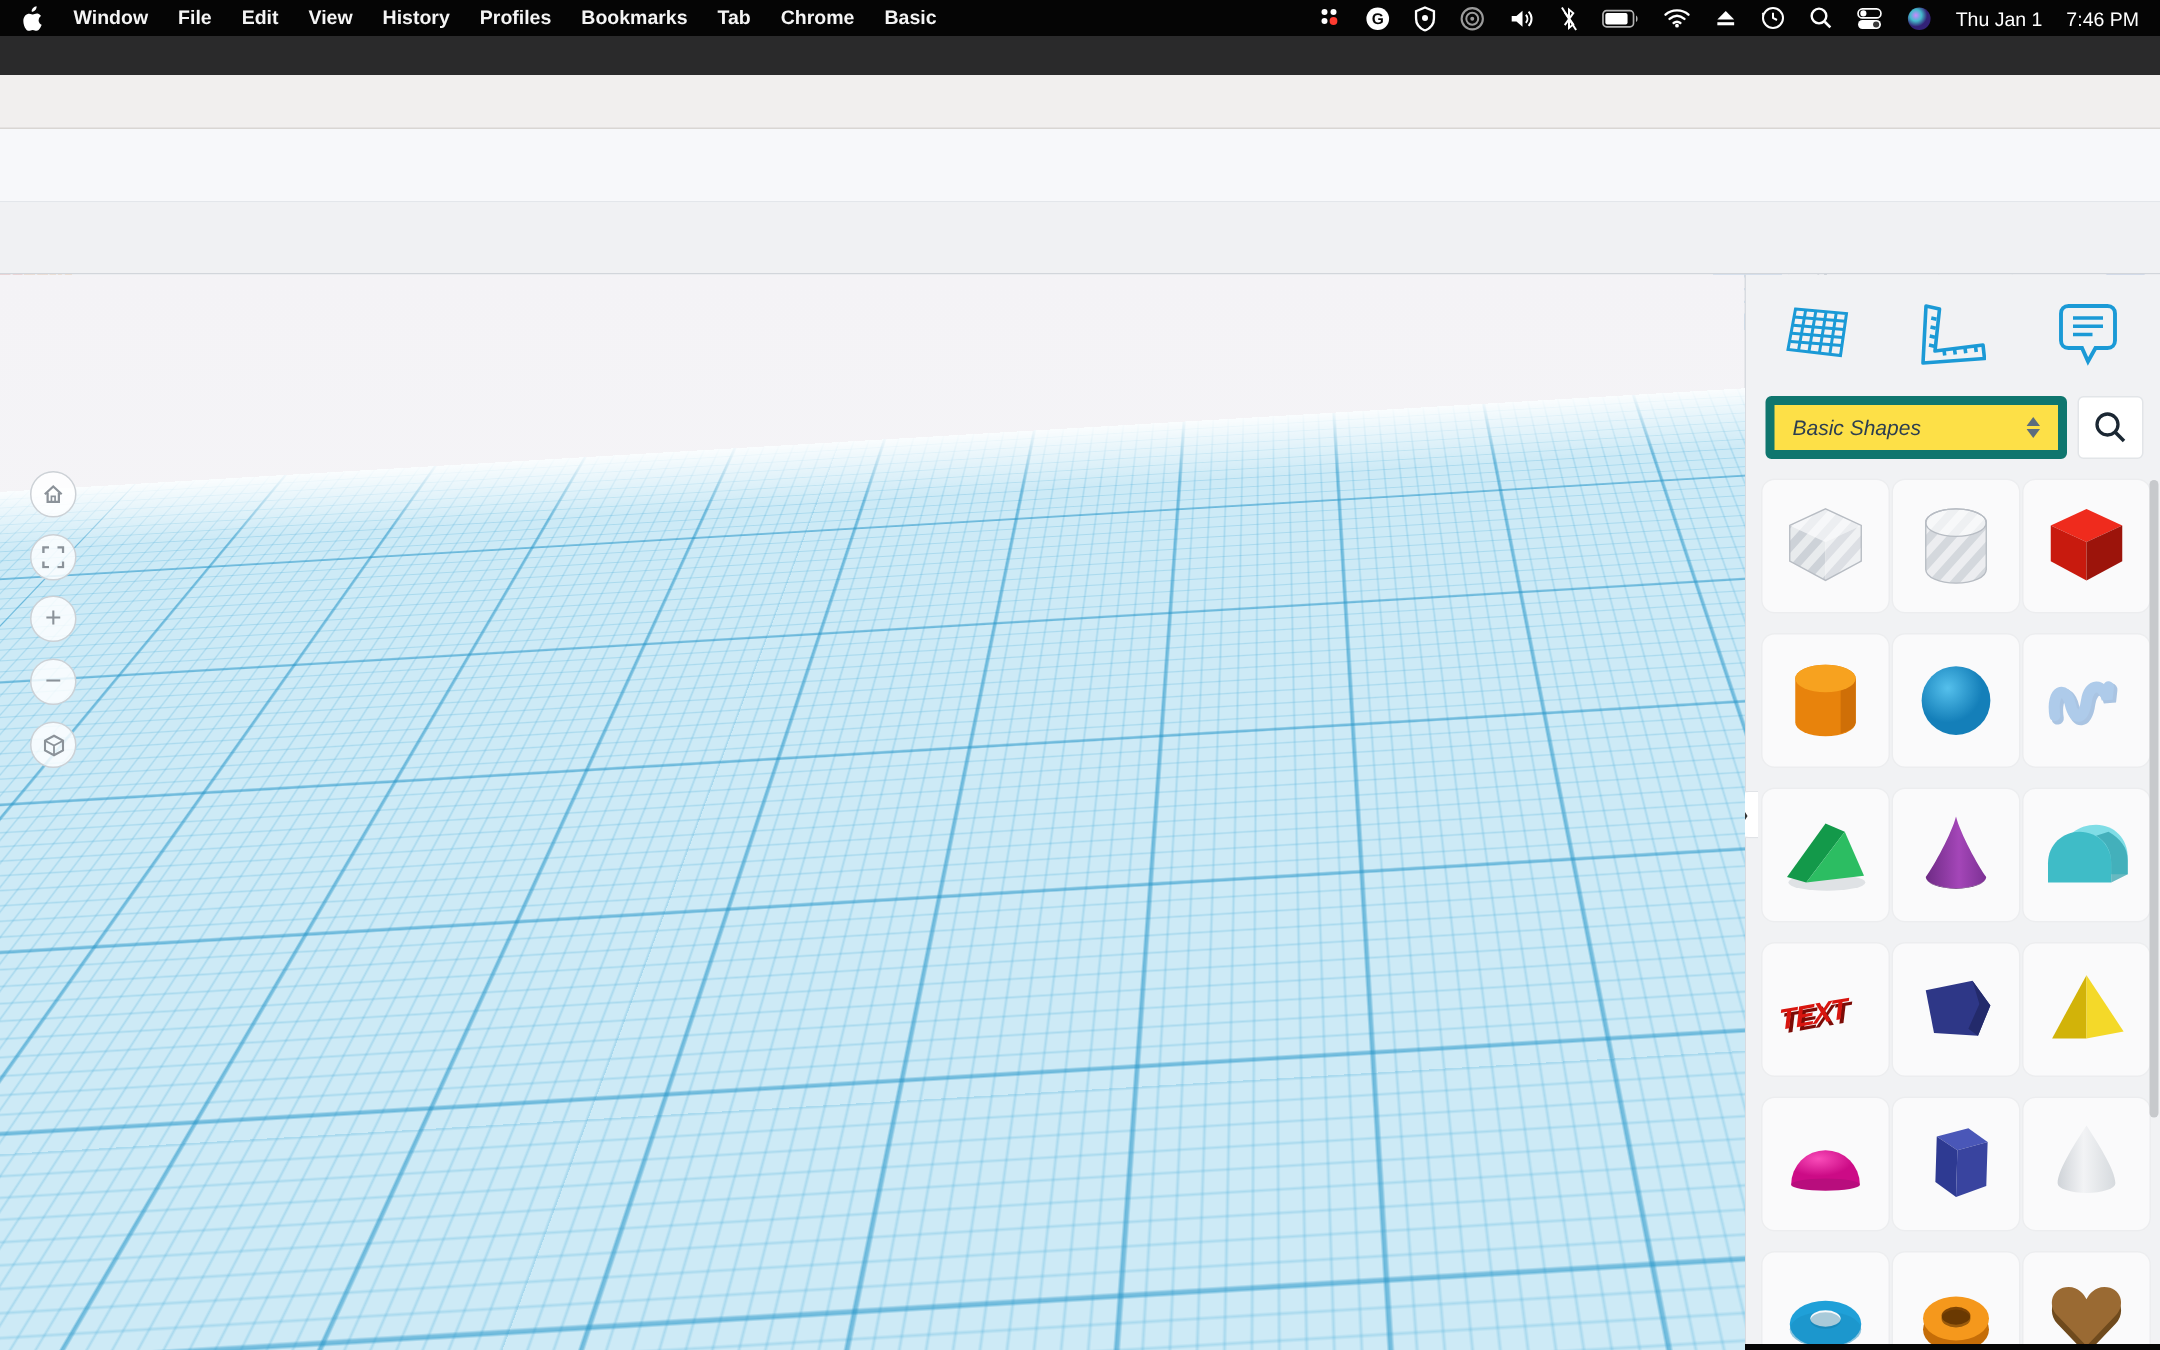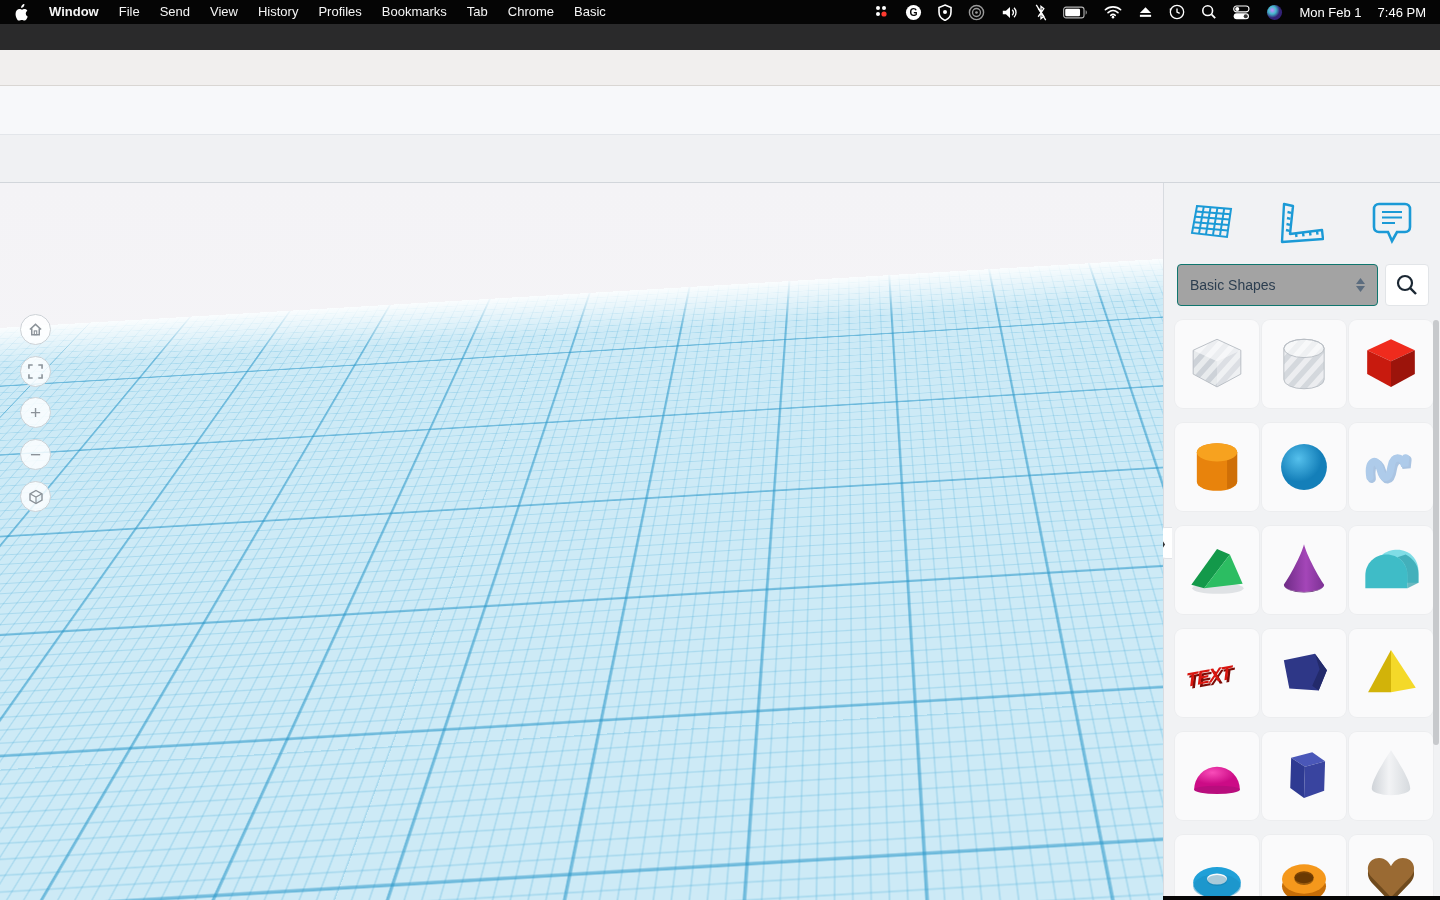--- a/index.html
+++ b/index.html
@@ -4,21 +4,21 @@
 <style>
   * { margin:0; padding:0; box-sizing:border-box; }
   html,body { width:1440px; height:900px; overflow:hidden; background:#fff;
     font-family:"Liberation Sans","DejaVu Sans",sans-serif; }
   .abs { position:absolute; }
 
   
   #menubar { position:absolute; left:0; top:0; width:1440px; height:24px; background:#050505;
     display:flex; align-items:center; color:#fff; font-size:13px; z-index:50; }
   #menubar .apple { margin:0 10px 0 14px; display:flex; align-items:center; }
-  #menubar .mitem { padding:0 10px; height:24px; line-height:24px; color:#f5f5f5; }
+  #menubar .mitem { padding:0 10px; height:24px; line-height:24px; color:#f5f5f5;font-weight:bold; }
   #menubar .mitem.bold { font-weight:700; }
   #status { margin-left:auto; display:flex; align-items:center; gap:16px; padding-right:14px; }
   #status .sicon { display:flex; align-items:center; }
   #status .dt { font-size:13px; color:#fff; }
 
   
   #winbar { position:absolute; left:0; top:24px; width:1440px; height:26px; background:#2a2a2b; }
   .tl { position:absolute; top:31px; width:13px; height:13px; border-radius:50%; }
 
   
@@ -76,23 +76,23 @@
   #worm-svg { position:absolute; left:48px; top:452px; }
   #panel-collapse { position:absolute; left:1150px; top:527px; width:22px; height:32px; background:#fff;
     border:1px solid #e0e3e7; border-right:none; border-radius:16px 0 0 16px; display:flex;
     align-items:center; justify-content:center; font-size:13px; color:#333; z-index:5; }
 
   
   #sidepanel { position:absolute; left:1163px; top:183px; width:277px; height:717px; background:#f1f2f4;
     border-left:1px solid #d8dbe0; overflow:hidden; }
   .panel-top-btn { position:absolute; top:12px; width:56px; height:56px; display:flex;
     align-items:center; justify-content:center; }
-  #cat-select { position:absolute; left:13px; top:81px; width:201px; height:42px; background:#a3a3a3;
-    border:1px solid #0f766e; border-radius:4px; display:flex; align-items:center;
-    padding:0 12px; font-size:14px; color:#2c3e50; }
+  #cat-select { position:absolute; left:13px; top:81px; width:201px; height:42px; background:#fde047;
+    border:6px solid #0f766e; border-radius:4px; display:flex; align-items:center;
+    padding:0 12px; font-size:14px; color:#2c3e50;font-style:italic; }
   #cat-select .sorticon { margin-left:auto; display:flex; flex-direction:column; gap:2px; }
   #search-btn { position:absolute; left:221px; top:81px; width:44px; height:42px; background:#fff;
     border:1px solid #e2e5e8; border-radius:4px; display:flex; align-items:center; justify-content:center; }
   #shape-grid { position:absolute; left:11px; top:137px; width:259px; }
   .shape-cell { position:absolute; width:84px; height:88px; background:#fafafb; border-radius:8px;
     box-shadow:0 0 0 1px rgba(0,0,0,0.02); display:flex; align-items:center; justify-content:center; }
   #panel-scrollbar { position:absolute; left:269px; top:137px; width:6px; height:425px;
     background:#c7c9cc; border-radius:3px; }
 </style>
 </head>
@@ -100,21 +100,21 @@
 
 <div id="menubar">
   <span class="apple">
     <svg width="15" height="17" viewBox="0 0 17 20">
       <path fill="#fff" d="M8.3,4.6c0.8,0,1.9-0.6,2.6-1.4c0.6-0.7,1-1.7,1-2.7c0-0.1,0-0.3,0-0.4c-1,0-2.1,0.6-2.8,1.5C8.5,2.2,8,3.2,8,4.2C8,4.4,8.3,4.6,8.3,4.6z M5.9,19.5c1.1,0,1.6-0.7,3-0.7c1.4,0,1.7,0.7,3,0.7c1.2,0,2-1.1,2.8-2.2c0.8-1.2,1.2-2.4,1.2-2.5c-0.1,0-2.4-1-2.4-3.6c0-2.3,1.8-3.3,1.9-3.4c-1-1.5-2.6-1.9-3.2-1.9c-1.3,0-2.4,0.8-3.1,0.8C8.4,6.7,7.4,6,6.2,6C3.9,6,1.5,8,1.5,11.7c0,2.3,0.9,4.8,2,6.4C4.3,19.4,5,19.5,5.9,19.5z"></path>
     </svg>
   </span>
   <div id="menu-items" style="display: flex;">
       <span class="mitem bold">Window</span>
       <span class="mitem">File</span>
-      <span class="mitem">Send</span>
+      <span class="mitem">Edit</span>
       <span class="mitem">View</span>
       <span class="mitem">History</span>
       <span class="mitem">Profiles</span>
       <span class="mitem">Bookmarks</span>
       <span class="mitem">Tab</span>
       <span class="mitem">Chrome</span>
       <span class="mitem">Basic</span>
     </div>
   <div id="status">
     <span class="sicon">
@@ -201,21 +201,21 @@
           <defs>
             <radialGradient id="siri" cx="35%" cy="35%">
               <stop offset="0%" stop-color="#c8f"></stop>
               <stop offset="50%" stop-color="#4bc"></stop>
               <stop offset="100%" stop-color="#327"></stop>
             </radialGradient>
           </defs>
           <circle cx="9" cy="9" r="8" fill="url(#siri)"></circle>
         </svg>
       </span>
-    <span class="dt">Mon Feb 1</span>
+    <span class="dt">Thu Jan 1</span>
     <span class="dt">7:46 PM</span>
   </div>
 </div>
 
 <div id="winbar">
   <div class="tl" style="left:19px; background:#ff5f57;"></div>
   <div class="tl" style="left:39px; background:#585858;"></div>
   <div class="tl" style="left:59px; background:#28c840;"></div>
 </div>
 

